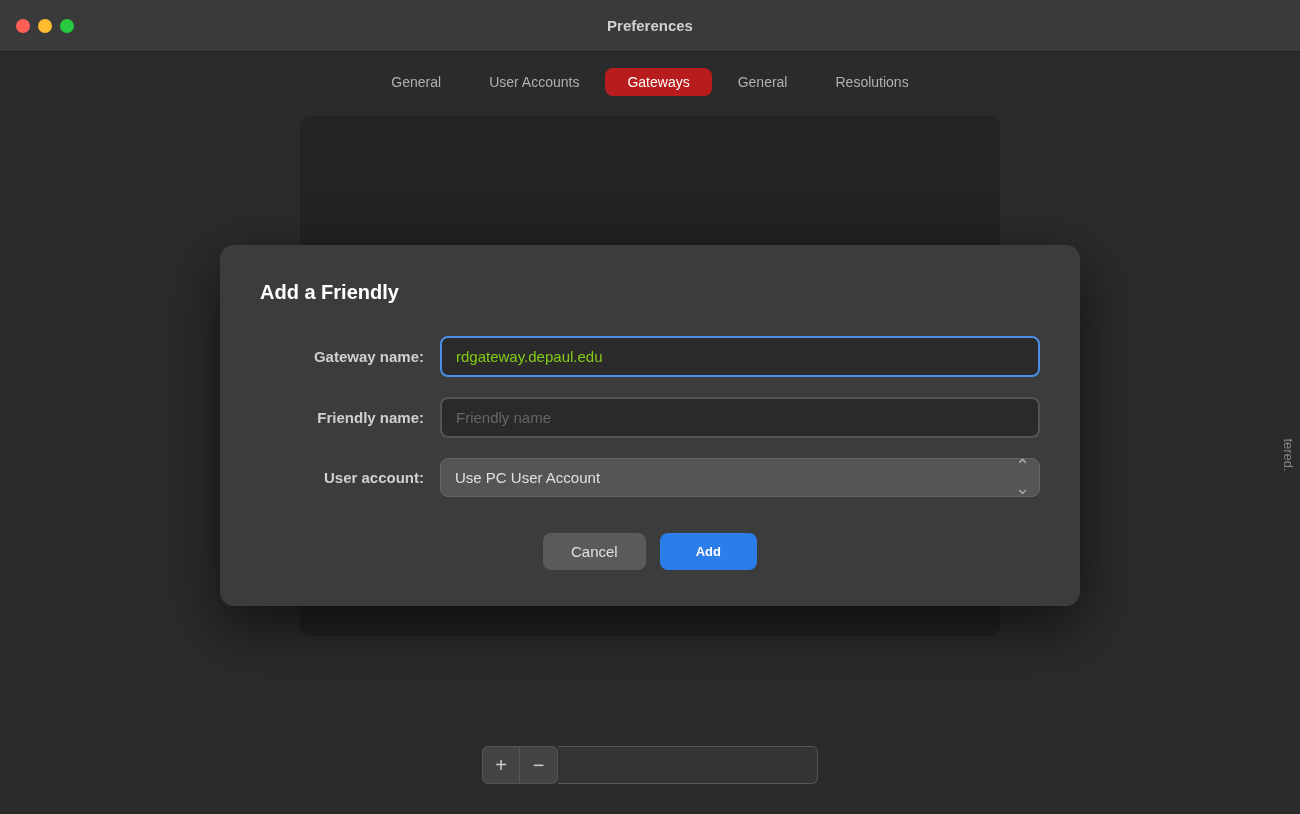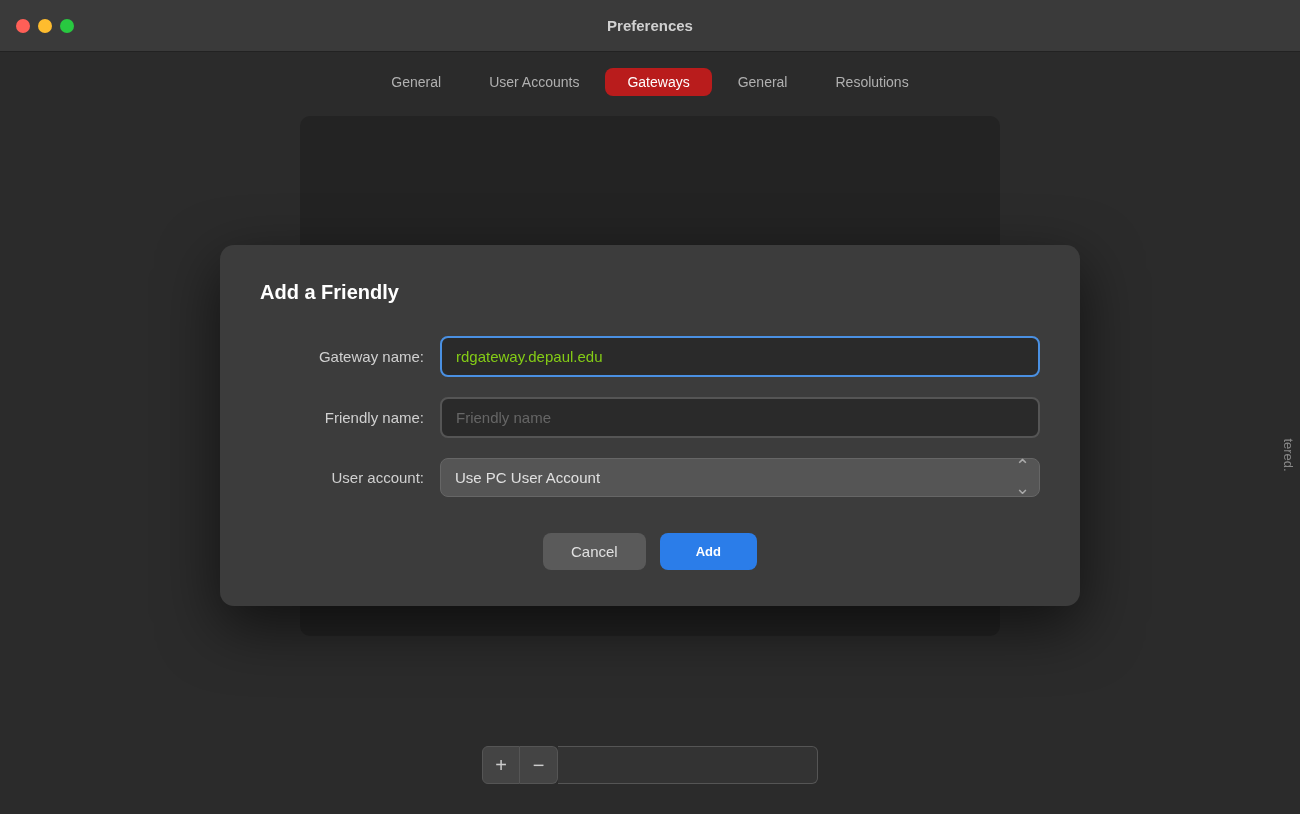--- a/index.html
+++ b/index.html
@@ -136,21 +136,21 @@
 
     .form-row {
       display: flex;
       align-items: center;
       margin-bottom: 20px;
     }
 
     .form-label {
       color: #d0d0d0;
       font-size: 15px;
-      font-weight: 400;
+      font-weight: 700;
       width: 180px;
       text-align: right;
       padding-right: 16px;
       flex-shrink: 0;
     }
 
     .form-input {
       flex: 1;
       background: #2a2a2a;
       border: 2px solid #4a90e2;

